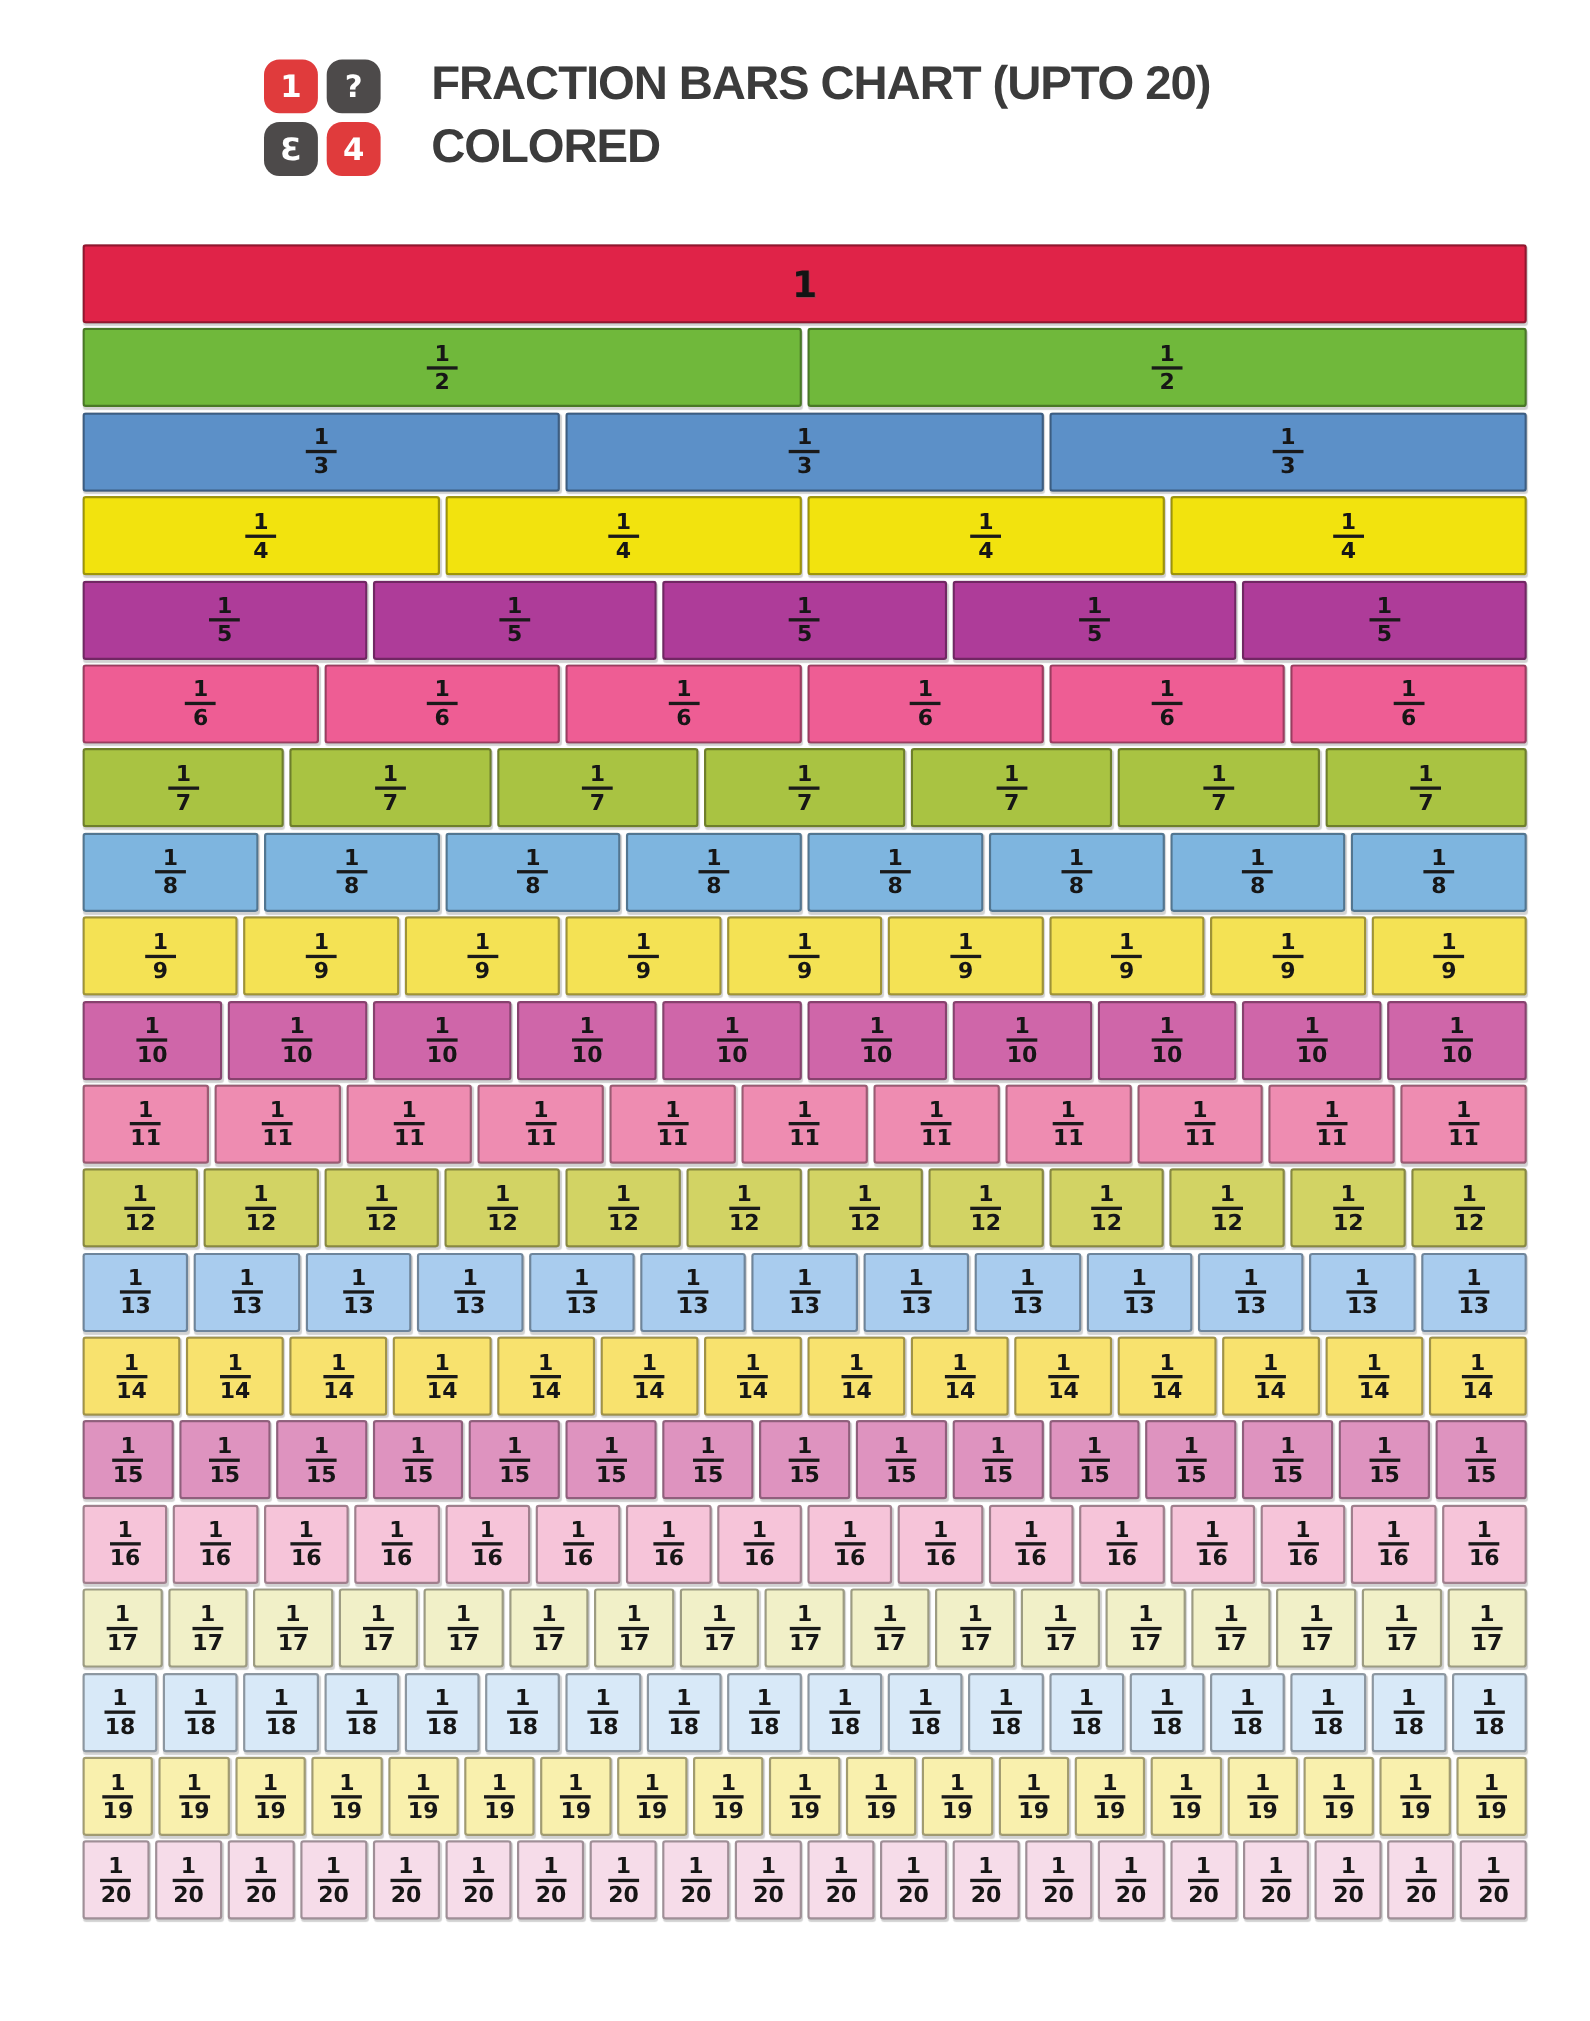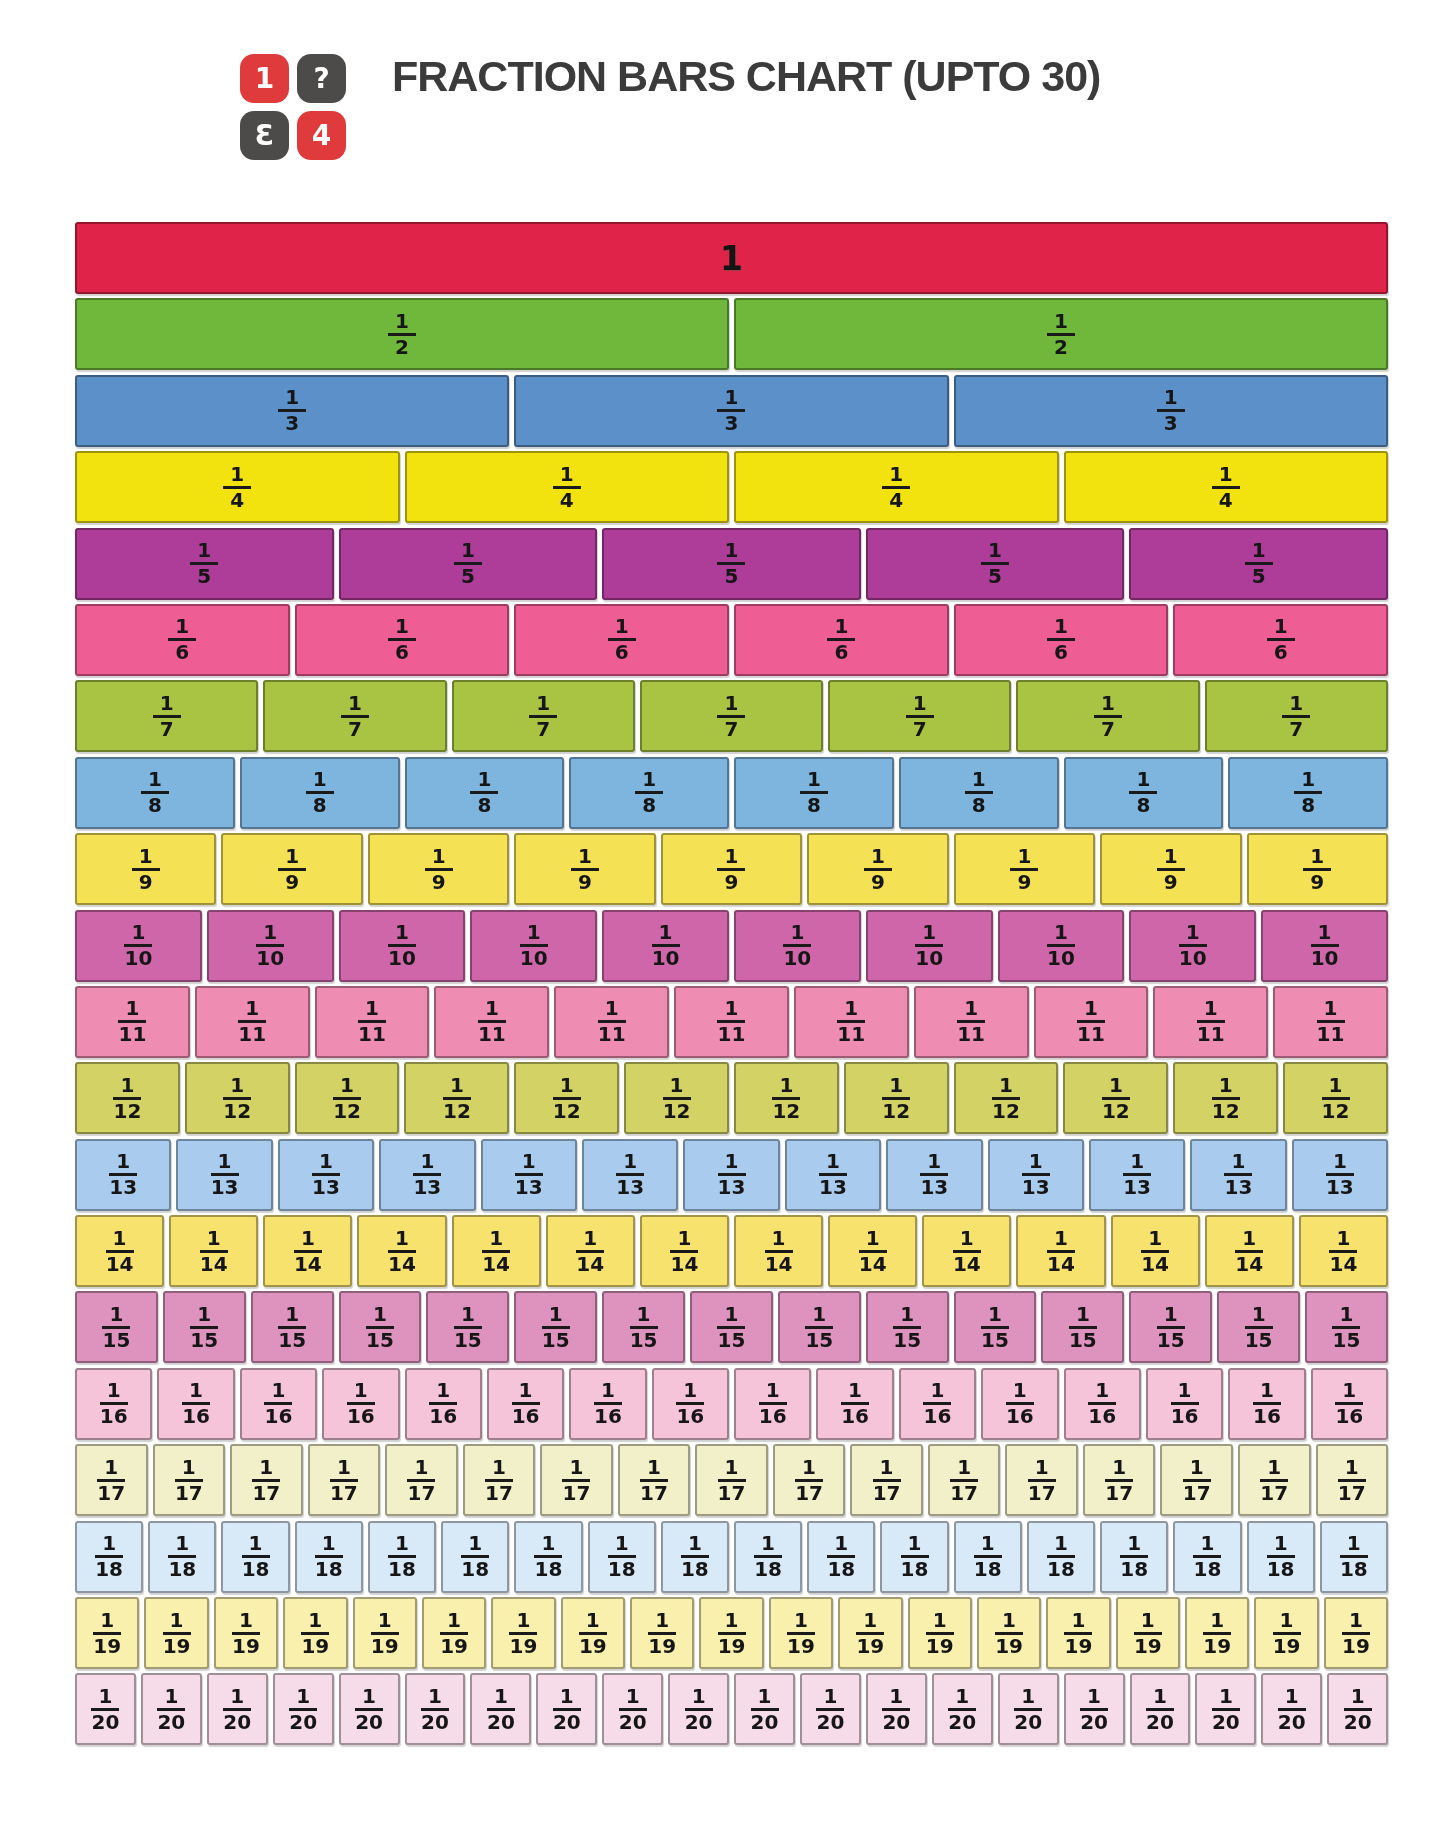--- a/index.html
+++ b/index.html
@@ -38,21 +38,22 @@
 <div class="page">
 
   <div class="header">
     <div class="logo">
         <div class="tile" style="background: rgb(224, 59, 60); color: rgb(255, 255, 255);">1</div>
         <div class="tile" style="background: rgb(77, 74, 74); color: rgb(255, 255, 255);">?</div>
         <div class="tile" style="background: rgb(77, 74, 74); color: rgb(255, 255, 255);">Ɛ</div>
         <div class="tile" style="background: rgb(224, 59, 60); color: rgb(255, 255, 255);">4</div>
       </div>
     <div class="titles">
-      <div class="title-line">FRACTION BARS CHART (UPTO 30)</div>
+      <div class="title-line">FRACTION BARS CHART (UPTO 20)</div>
+      <div class="title-line">COLORED</div>
     </div>
   </div>
 
   <div class="chart">
       <div class="frow">
         <div class="fcell" style="background: rgb(224, 35, 72); border-color: rgba(0, 0, 0, 0.35);">
           <span class="whole">1</span>
         </div>
       </div>
       <div class="frow">

